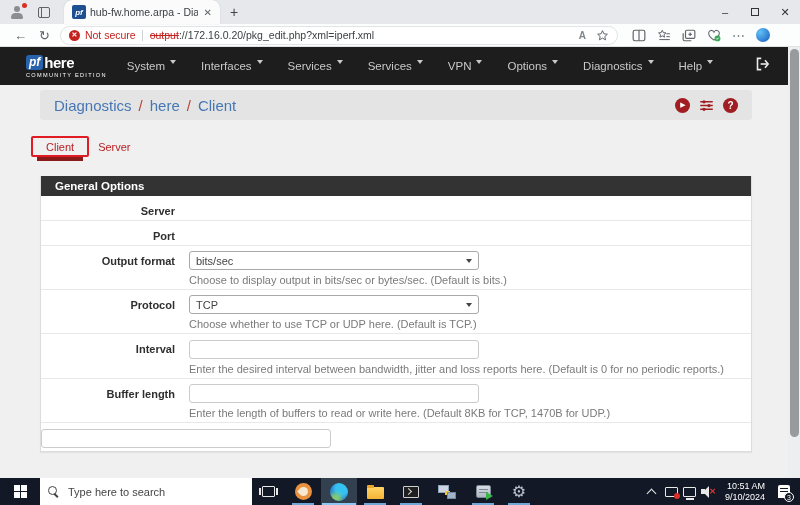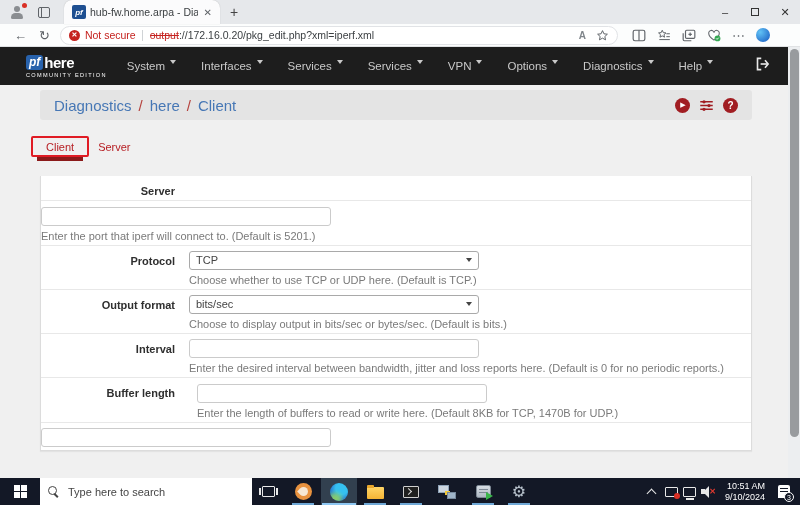--- a/index.html
+++ b/index.html
@@ -282,66 +282,64 @@
           <span>Client</span>
           <div class="tab-underline"></div>
           <div class="annotation"></div>
         </div>
         <div class="tabpill">
           <span>Server</span>
         </div>
       </div>
 
       <div class="panel">
+        <div class="panel-heading">General Options</div>
         <div class="panel-body">
 
           <div class="form-row">
             <div class="row-label">Server</div>
           </div>
 
           <div class="form-row">
+            <div class="row-label">Port</div>
+          </div>
+
+          <div class="form-row">
+            <div class="row-label">Output format</div>
             <div class="row-ctl">
-              <input class="ctl-input" value="" style="">
-              <div class="row-help">Enter the port that iperf will connect to. (Default is 5201.)</div>
+              <div class="ctl-select">
+                  <span>bits/sec</span>
+                  <span class="sel-caret"></span>
+                </div>
+              <div class="row-help">Choose to display output in bits/sec or bytes/sec. (Default is bits.)</div>
             </div>
           </div>
 
           <div class="form-row">
             <div class="row-label">Protocol</div>
             <div class="row-ctl">
               <div class="ctl-select">
                   <span>TCP</span>
                   <span class="sel-caret"></span>
                 </div>
               <div class="row-help">Choose whether to use TCP or UDP here. (Default is TCP.)</div>
             </div>
           </div>
 
           <div class="form-row">
-            <div class="row-label">Output format</div>
-            <div class="row-ctl">
-              <div class="ctl-select">
-                  <span>bits/sec</span>
-                  <span class="sel-caret"></span>
-                </div>
-              <div class="row-help">Choose to display output in bits/sec or bytes/sec. (Default is bits.)</div>
-            </div>
-          </div>
-
-          <div class="form-row">
             <div class="row-label">Interval</div>
             <div class="row-ctl" style="width:420px;">
               <input class="ctl-input" style="width: 290px;" value="">
               <div class="row-help">Enter the desired interval between bandwidth, jitter and loss reports here. (Default is 0 for no periodic reports.)</div>
             </div>
           </div>
 
           <div class="form-row">
             <div class="row-label">Buffer length</div>
-            <div class="row-ctl" style="width:420px;margin-left:8px;">
+            <div class="row-ctl" style="width:420px;">
               <input class="ctl-input" style="width: 290px;" value="">
               <div class="row-help">Enter the length of buffers to read or write here. (Default 8KB for TCP, 1470B for UDP.)</div>
             </div>
           </div>
 
           <div class="form-row">
             <div class="row-ctl">
               <input class="ctl-input" value="" style="">
             </div>
           </div>

